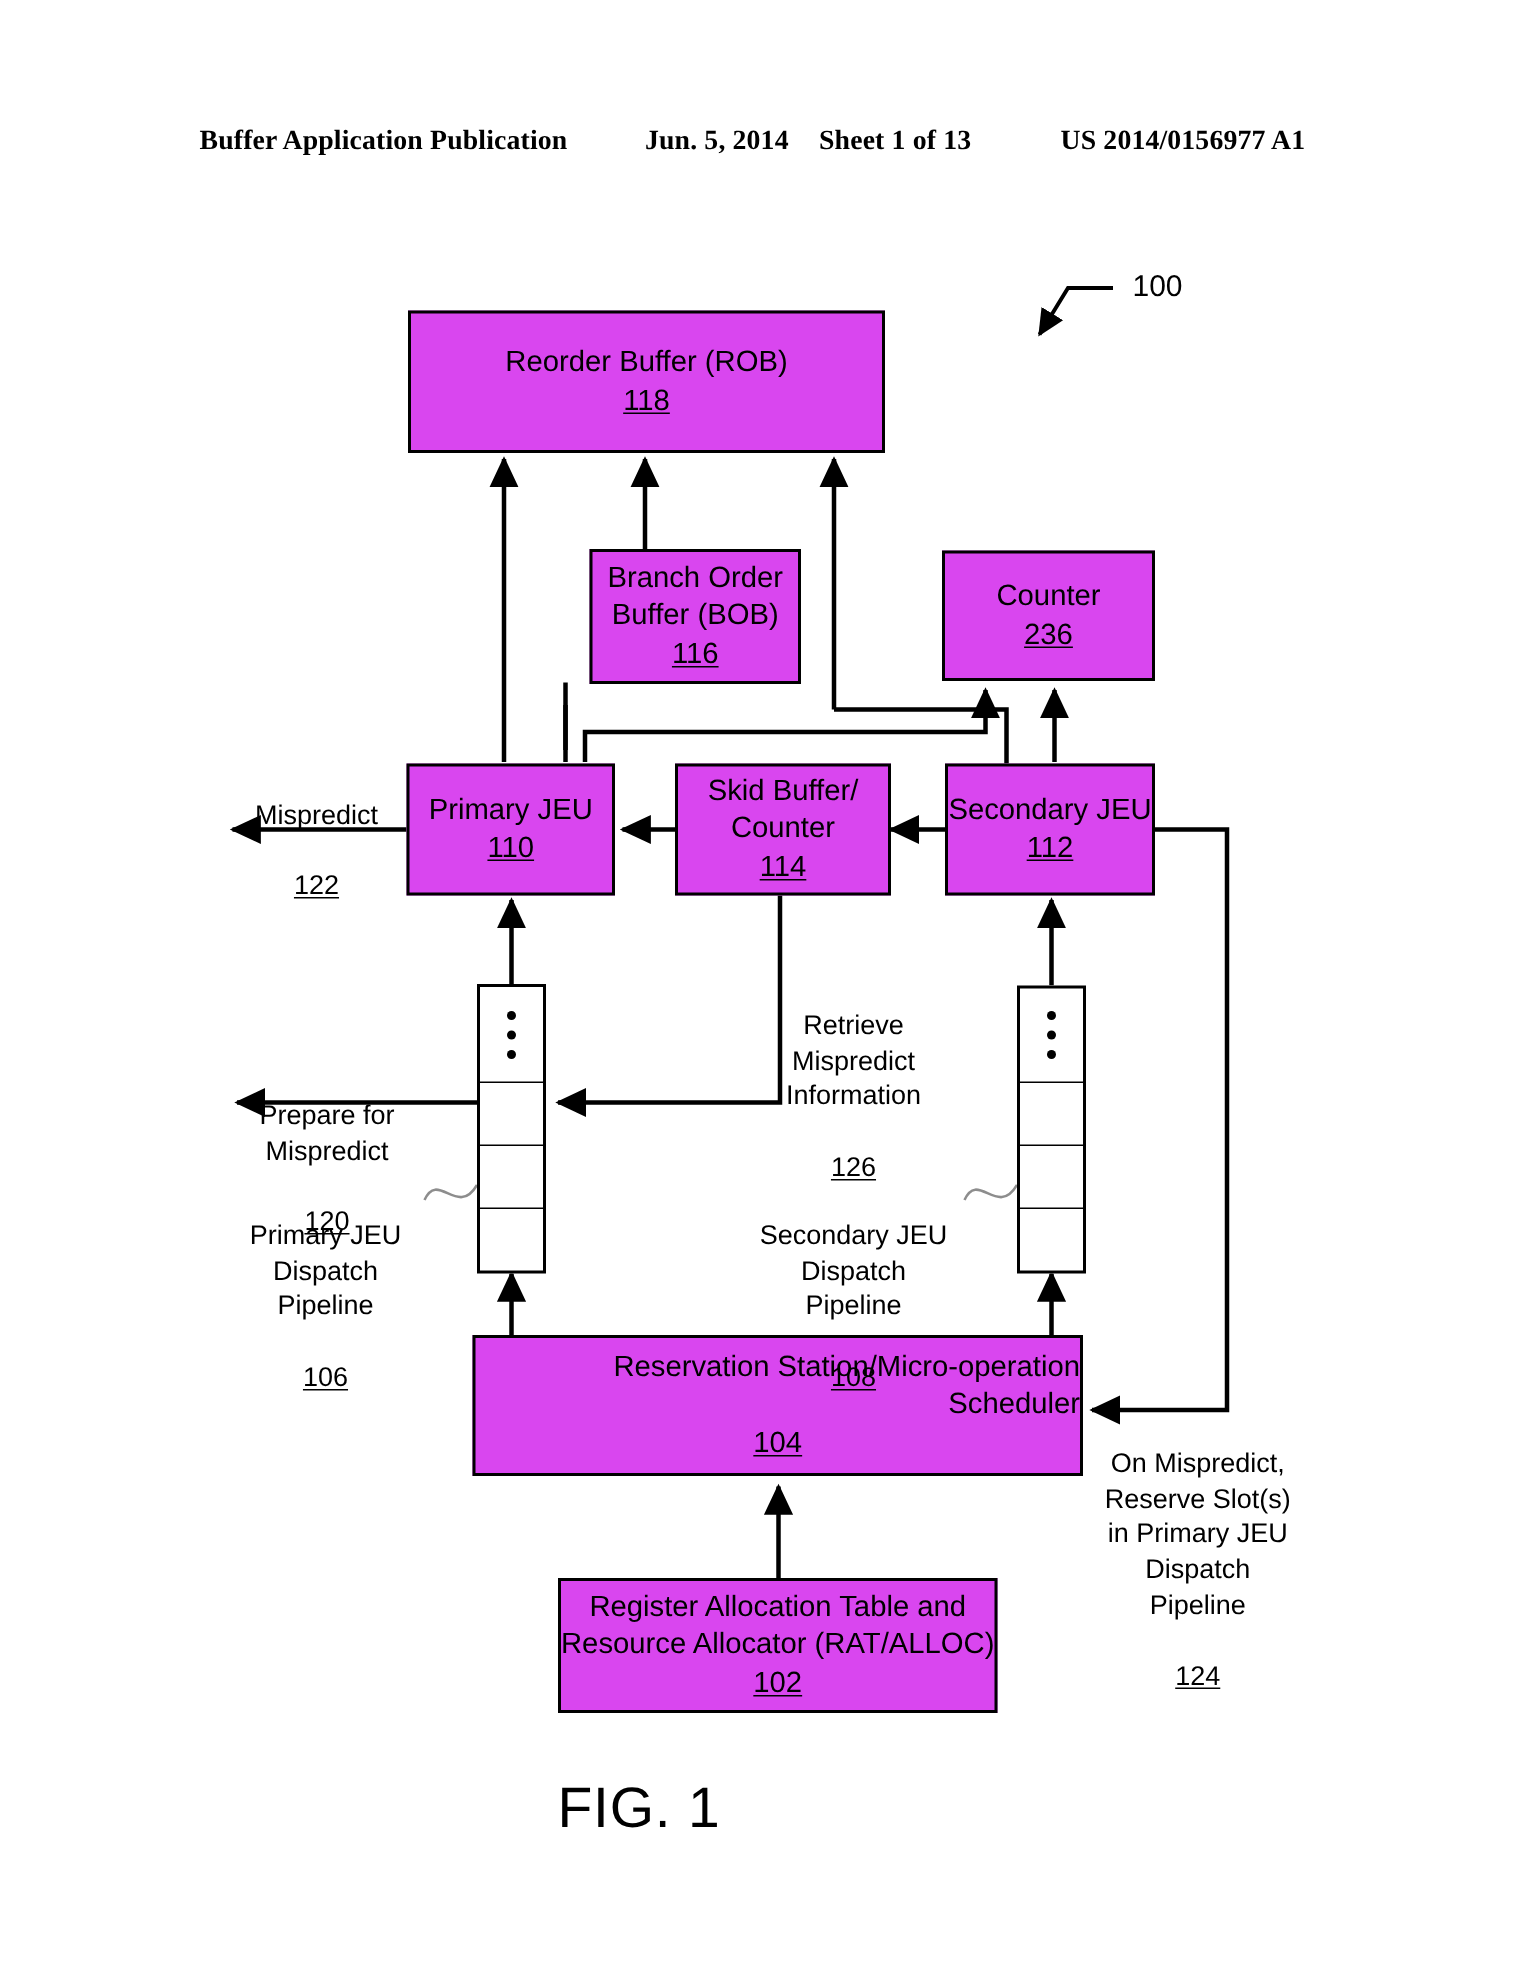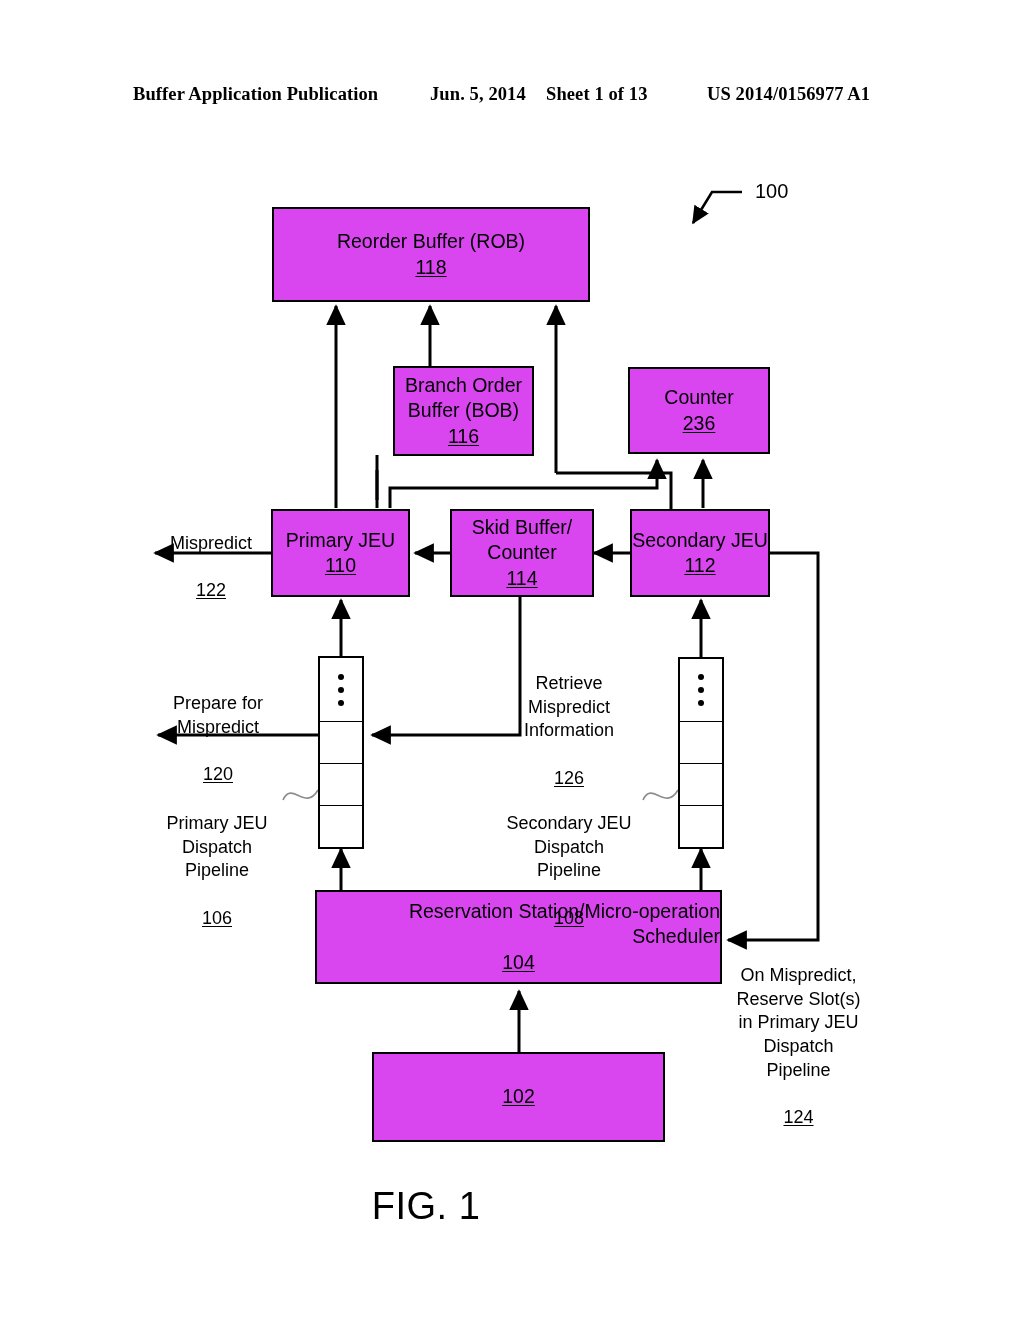--- a/index.html
+++ b/index.html
@@ -262,21 +262,21 @@
           <i></i>
           <i></i>
           <i></i>
         </span>
     </div>
     <div class="cell" style="height:42px;"></div>
     <div class="cell" style="height:42px;"></div>
     <div class="cell" style="height:41px;"></div>
   </div>
 
-  <div class="callout" style="left:148px; top:668px; width:140px;">
+  <div class="callout" style="left:148px; top:708px; width:140px;">
     <div>Prepare for
 Mispredict</div>
     <div class="ref">120</div>
   </div>
 
   <div class="callout" style="left:498px; top:648px; width:142px;">
     <div>Retrieve
 Mispredict
 Information</div>
     <div class="ref">126</div>
@@ -304,18 +304,20 @@
   <div class="callout" style="left:726px; top:940px; width:145px;">
     <div>On Mispredict,
 Reserve Slot(s)
 in Primary JEU
 Dispatch
 Pipeline</div>
     <div class="ref">124</div>
   </div>
 
   <div class="box" style="left:372px; top:1052px; width:293px; height:90px;">
+    <span class="ttl">Register Allocation Table and
+Resource Allocator (RAT/ALLOC)</span>
     <span class="ref">102</span>
   </div>
 
   <div id="fig-caption">FIG. 1</div>
 
 </div>
 
 </body></html>

